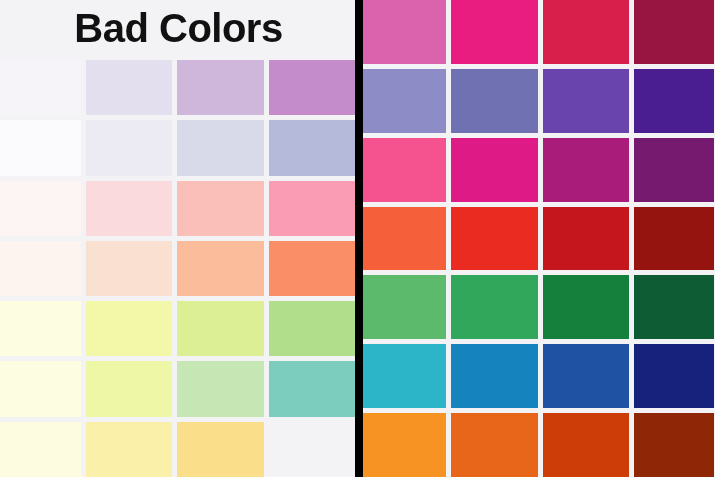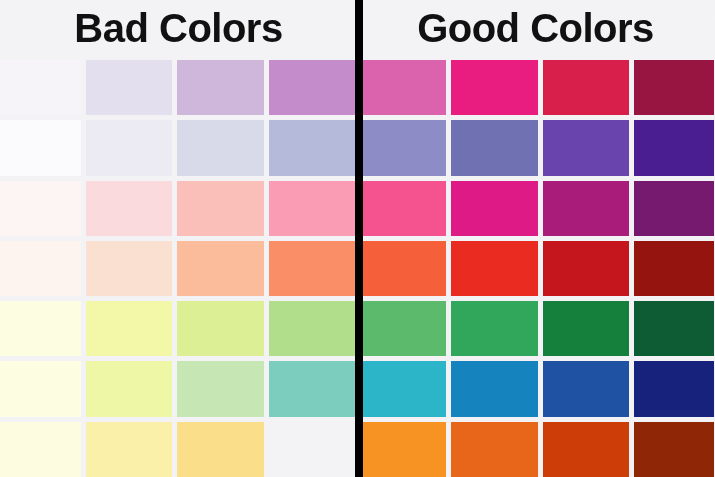--- a/index.html
+++ b/index.html
@@ -154,23 +154,20 @@
           <div class="swatch" style="background-color: rgb(251, 240, 170);"></div>
           <div class="swatch" style="background-color: rgb(251, 222, 138);"></div>
           <div class="swatch"></div>
         </div>
       </div>
   </div>
 
   <div class="divider" style="background: rgb(0, 0, 0);"></div>
 
   <div class="panel panel-right">
-    <div class="panel-header">
-      <h1 class="panel-title">Good Colors</h1>
-    </div>
     <div class="swatch-grid">
         <div class="swatch-row">
           <div class="swatch" style="background-color: rgb(219, 98, 173);"></div>
           <div class="swatch" style="background-color: rgb(233, 29, 127);"></div>
           <div class="swatch" style="background-color: rgb(216, 31, 76);"></div>
           <div class="swatch" style="background-color: rgb(151, 21, 64);"></div>
         </div>
         <div class="swatch-row">
           <div class="swatch" style="background-color: rgb(142, 140, 198);"></div>
           <div class="swatch" style="background-color: rgb(111, 113, 179);"></div>

